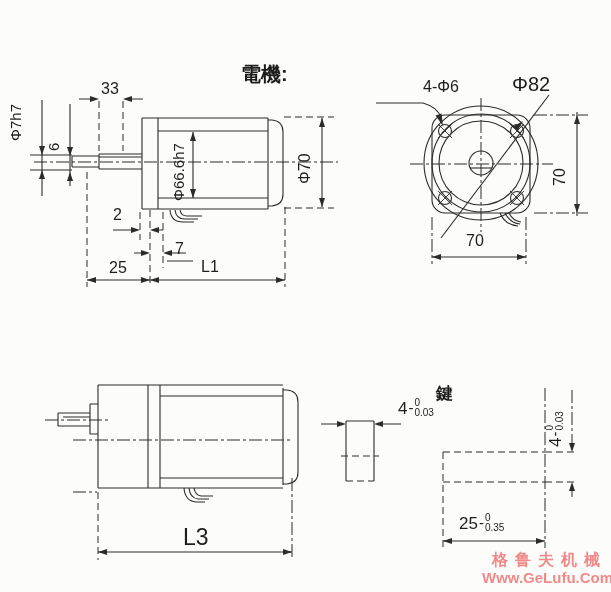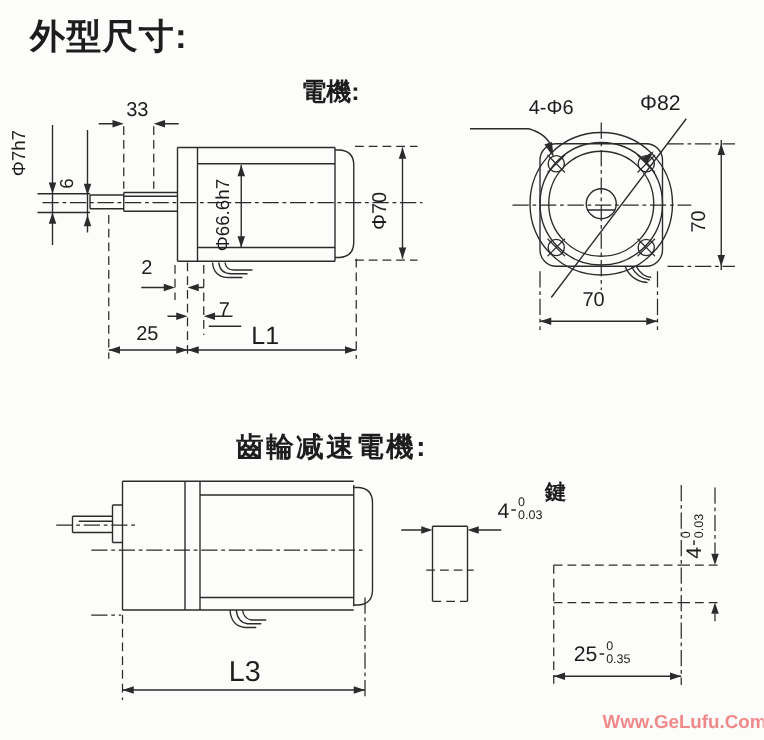--- a/index.html
+++ b/index.html
@@ -128,51 +128,49 @@
       <path class="d" d="M443,452 H545 M443,482 H545 M443,452 V548 M545,452 H578 M545,482 H578"></path>
       <path class="c" d="M545,388 V548 M572,390 V443 M572,491 V497"></path>
       <polygon points="572,452 569,443 575,443"></polygon>
         <polygon points="572,482 569,491 575,491"></polygon>
       <path d="M443,541 H545"></path>
       <polygon points="443,541 452,538 452,544"></polygon>
         <polygon points="545,541 536,538 536,544"></polygon>
     </g>
   </svg>
 
-  <div class="lbl" style="left:24px;top:14px;font-size:28px;font-weight:700;letter-spacing:1px;">外型尺寸:</div>
 
   <div class="lbl" style="left:241px;top:64px;font-size:20px;font-weight:600;">電機:</div>
 
   <div class="lbl" style="left:101px;top:81px;font-size:16px;">33</div>
 
   <div class="lbl vlabel" style="left:8px;top:141px;font-size:15px;">Φ7h7</div>
 
   <div class="lbl vlabel" style="left:46px;top:151px;font-size:15px;">6</div>
 
   <div class="lbl vlabel" style="left:171px;top:201px;font-size:15px;">Φ66.6h7</div>
 
   <div class="lbl vlabel" style="left:297px;top:184px;font-size:16px;">Φ70</div>
 
   <div class="lbl" style="left:113px;top:207px;font-size:16px;">2</div>
 
   <div class="lbl" style="left:175px;top:241px;font-size:16px;">7</div>
 
   <div class="lbl" style="left:109px;top:260px;font-size:16px;">25</div>
 
-  <div class="lbl" style="left:201px;top:259px;font-size:20px;">L1</div>
+  <div class="lbl" style="left:201px;top:259px;font-size:16px;">L1</div>
 
   <div class="lbl" style="left:383px;top:79px;font-size:16px;margin-left:40px;">4-Φ6</div>
 
-  <div class="lbl" style="left:512px;top:74px;font-size:17px;">Φ82</div>
+  <div class="lbl" style="left:512px;top:74px;font-size:20px;">Φ82</div>
 
   <div class="lbl vlabel" style="left:552px;top:186px;font-size:16px;">70</div>
 
   <div class="lbl" style="left:466px;top:233px;font-size:16px;">70</div>
 
-  <div class="lbl" style="left:189px;top:346px;font-size:22px;font-weight:600;letter-spacing:2px;">齒輪减速電機:</div>
 
   <div class="lbl" style="left:183px;top:525px;font-size:23px;">L3</div>
 
   <div class="lbl" style="left:436px;top:385px;font-size:17px;font-weight:600;">鍵</div>
 
   <div class="lbl tolrow" style="left:398px;top:399px;">
     <span class="nom">4</span>
     <span class="minus">-</span>
     <span class="tolpair">
       <span>0</span>
@@ -191,15 +189,16 @@
 
   <div class="lbl tolrow" style="left:459px;top:514px;">
     <span class="nom">25</span>
     <span class="minus">-</span>
     <span class="tolpair">
       <span>0</span>
       <span>0.35</span>
     </span>
   </div>
 
+  <div class="lbl wm" style="left:492px;top:552px;font-size:16px;letter-spacing:7px;">格鲁夫机械</div>
   <div class="lbl wm" style="left:482px;top:570px;font-size:15px;">Www.GeLufu.Com</div>
 
 </div>
 
 </body></html>

